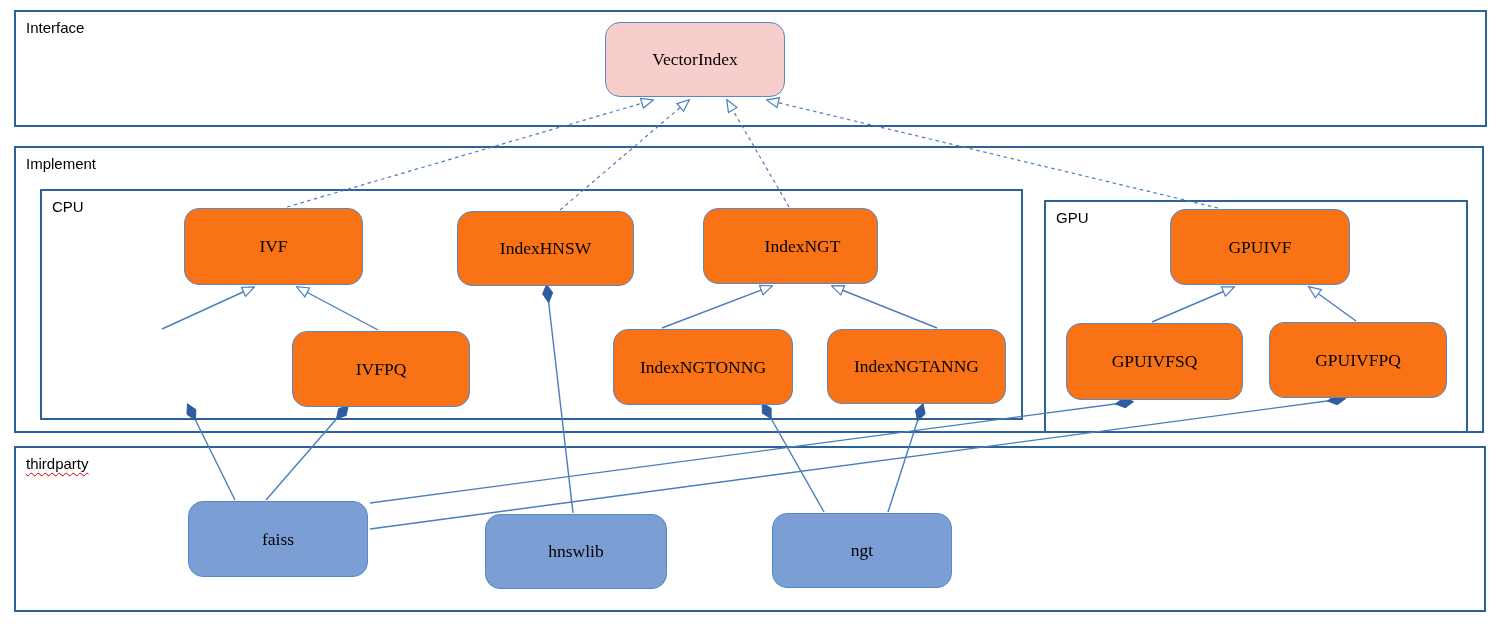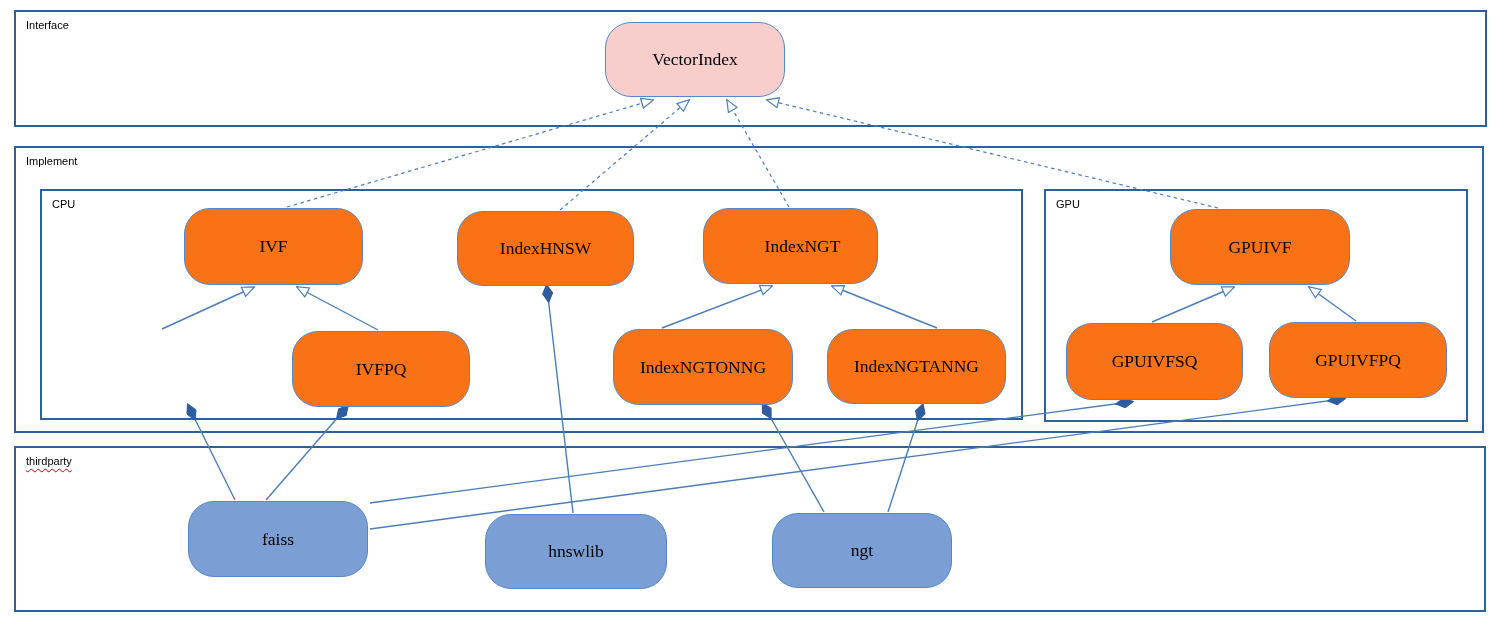--- a/index.html
+++ b/index.html
@@ -2,55 +2,55 @@
 <html><head>
 <meta charset="utf-8">
 <style>
   html,body{margin:0;padding:0;background:#ffffff;}
   body{width:1503px;height:628px;position:relative;overflow:hidden;
        font-family:"Liberation Sans",sans-serif;}
   .stage{position:absolute;inset:0;}
 
   
   .section{position:absolute;border:2px solid #2e6198;background:transparent;box-sizing:border-box;}
-  .section-label{position:absolute;top:7px;left:10px;font-size:11px;color:#000;
+  .section-label{position:absolute;top:7px;left:10px;font-size:15px;color:#000;
                  font-family:"Liberation Sans",sans-serif;white-space:nowrap;}
   .misspelled{text-decoration-line:underline;text-decoration-style:wavy;
               text-decoration-color:#cc0000;text-decoration-thickness:1px;
               text-underline-offset:3px;}
 
   
   #edges{position:absolute;left:0;top:0;z-index:2;}
   .edge{fill:none;stroke:#4a7ebb;stroke-width:1.4;}
   .edge.realization{stroke-dasharray:3.5,3.5;stroke-width:1.2;}
 
   
   .node{position:absolute;box-sizing:border-box;z-index:3;
-        border:1.6px solid #5688c7;border-radius:26px;
+        border:1.6px solid #5688c7;border-radius:15px;
         display:flex;align-items:center;justify-content:center;
         font-family:"Liberation Serif",serif;font-size:17.5px;color:#000;}
   .node-interface{background:#f8cecc;}
   .node-impl{background:#f97316;}
   .node-lib{background:#7b9fd4;}
 </style>
 </head>
 <body>
 
 <div class="stage">
 
   <div class="section" id="sec-interface" style="left: 14px; top: 10px; width: 1473px; height: 117px;">
     <span class="section-label">Interface</span>
   </div>
   <div class="section" id="sec-implement" style="left: 14px; top: 146px; width: 1470px; height: 287px;">
     <span class="section-label">Implement</span>
   </div>
   <div class="section" id="sec-cpu" style="left: 40px; top: 189px; width: 983px; height: 231px;">
     <span class="section-label">CPU</span>
   </div>
-  <div class="section" id="sec-gpu" style="left: 1044px; top: 189px; width: 424px; height: 233px;">
+  <div class="section" id="sec-gpu" style="left: 1044px; top: 200px; width: 424px; height: 233px;">
     <span class="section-label">GPU</span>
   </div>
   <div class="section" id="sec-thirdparty" style="left: 14px; top: 446px; width: 1472px; height: 166px;">
     <span class="section-label misspelled">thirdparty</span>
   </div>
 
   <svg id="edges" width="1503" height="628">
     <defs>
       <marker id="mk-tri" markerUnits="userSpaceOnUse" markerWidth="14" markerHeight="12" viewBox="0 0 14 12" refX="12.5" refY="6" orient="auto">
         <path d="M1,1 L13,6 L1,11 Z" fill="#ffffff" stroke="#4a7ebb" stroke-width="1.2"></path>

